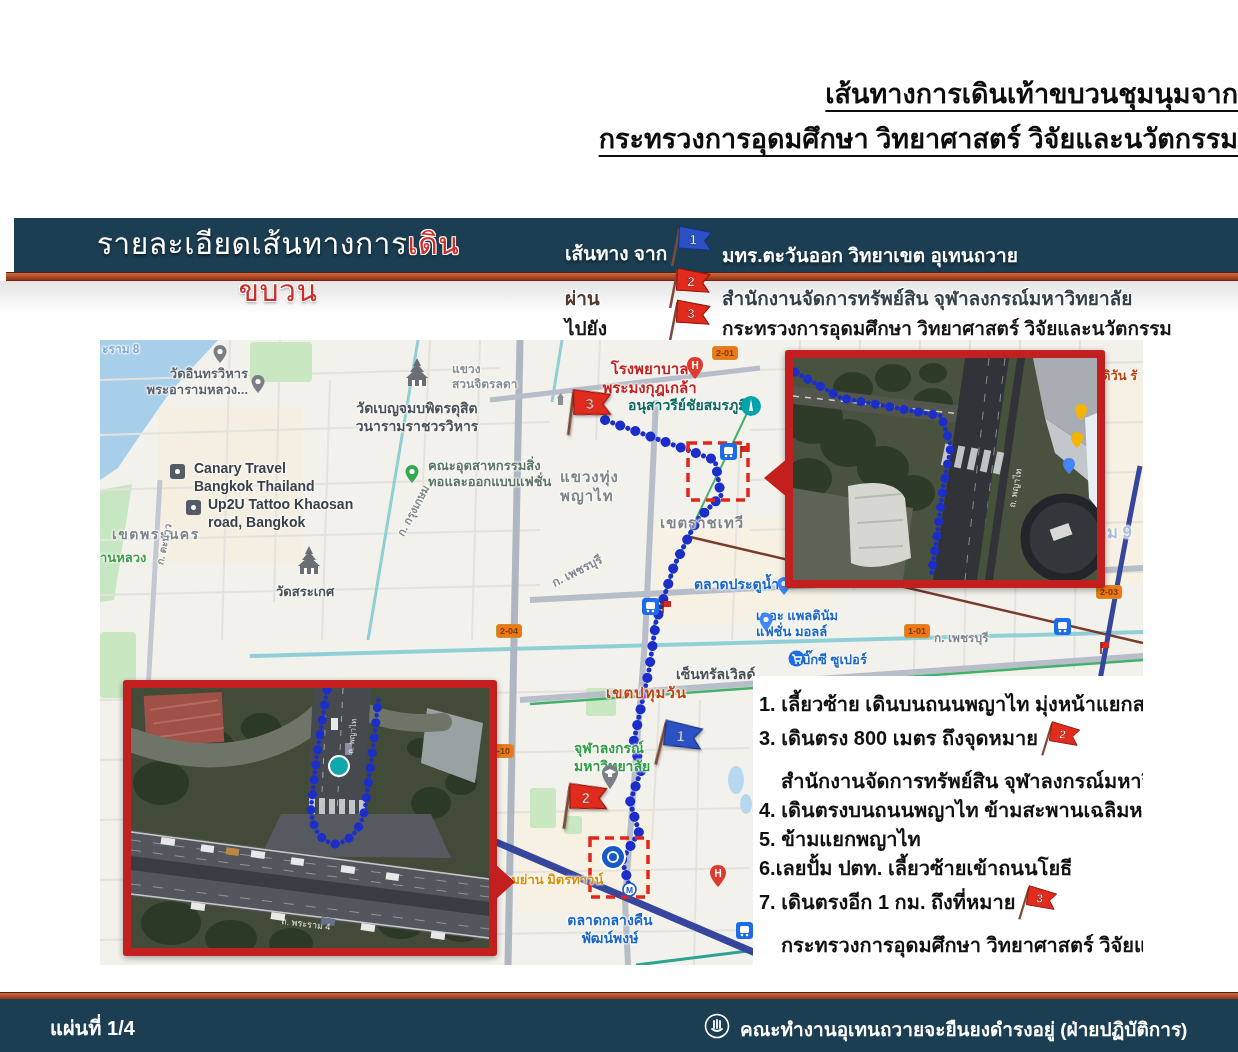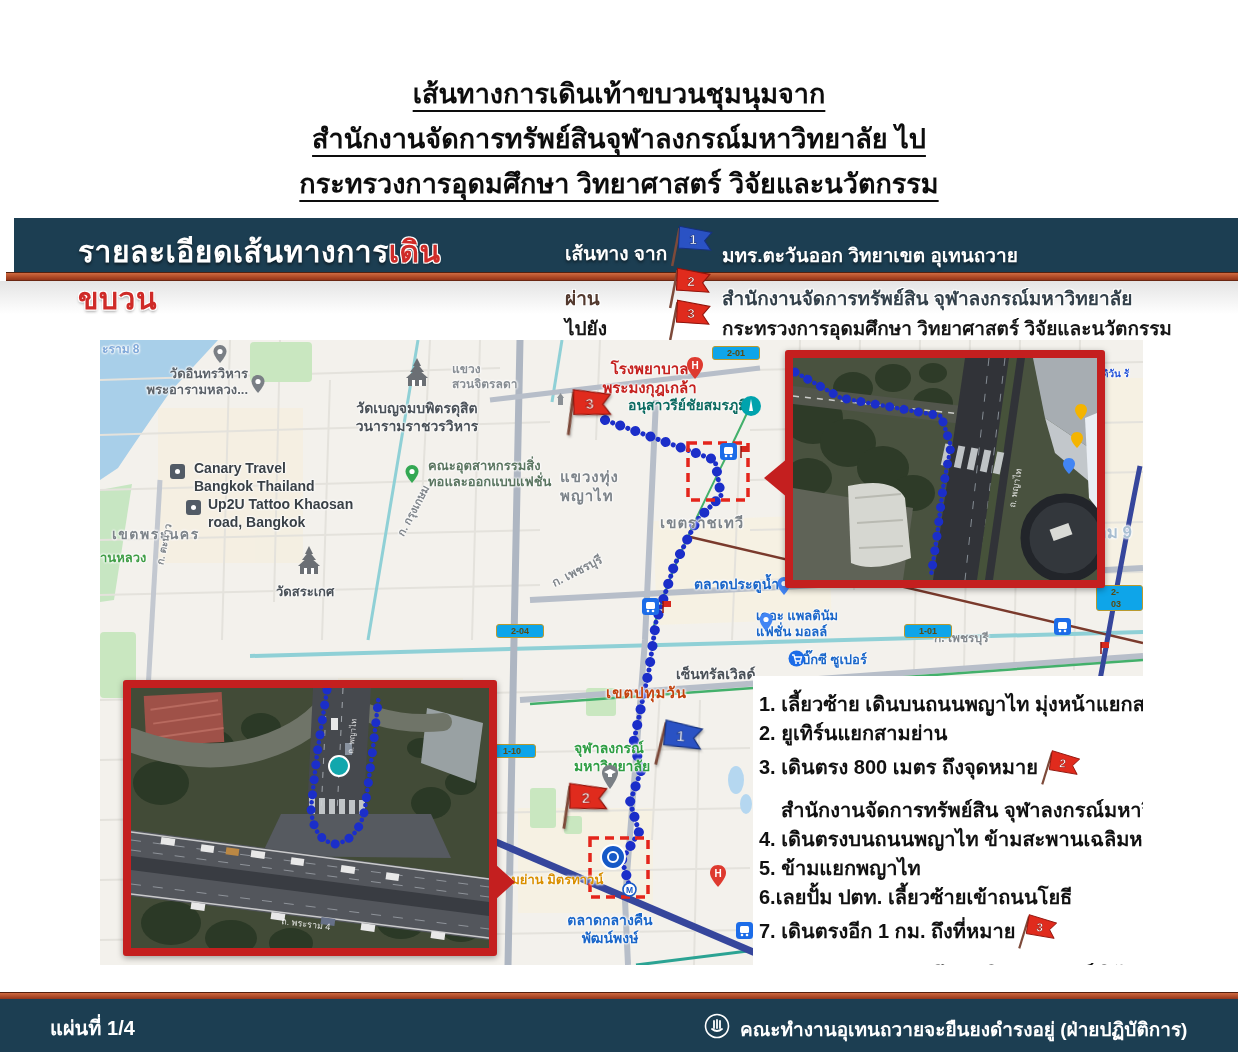--- a/index.html
+++ b/index.html
@@ -1,41 +1,41 @@
 <!DOCTYPE html>
 <html><head>
 <meta charset="utf-8">
 <style>
   html,body{margin:0;padding:0;background:#fff;}
   *{box-sizing:border-box;}
   body{font-family:"Liberation Sans","DejaVu Sans",sans-serif;}
   #page{position:relative;width:1238px;height:1052px;background:#fff;overflow:hidden;}
 
   
-  #title{position:absolute;left:0;top:72px;width:100%;text-align:center;color:#0d0d0d;}
+  #title{position:absolute;left:0;top:72px;width:100%;text-align:right;color:#0d0d0d;}
   #title .tline{font-size:27px;font-weight:bold;line-height:45px;text-decoration:underline;text-underline-offset:7px;text-decoration-thickness:2px;}
 
   
   #navbar{position:absolute;left:14px;top:218px;width:1224px;height:54px;background:#1c3e52;}
   #stripe{position:absolute;left:6px;top:272px;width:1232px;height:9px;background:linear-gradient(180deg,#d06a40 0%,#b04b27 55%,#93351a 100%);border-top:1px solid #53200f;border-bottom:1px solid #6b2712;}
   #subhead{position:absolute;left:0;top:281px;width:1238px;height:60px;background:linear-gradient(180deg,#e4e4e4 0%,#ffffff 55%);}
-  #bar-title{position:absolute;left:78px;top:228px;width:400px;font-size:30px;font-weight:bold;color:#fff;letter-spacing:.5px;
+  #bar-title{position:absolute;left:78px;top:220px;width:400px;text-align:center;font-size:30px;font-weight:normal;color:#fff;letter-spacing:.5px;
     text-shadow:0 2px 3px rgba(0,0,0,.55);}
   #bar-title .red{color:#cf2b28;text-shadow:-1px -1px 0 #fff,1px -1px 0 #fff,-1px 1px 0 #fff,1px 1px 0 #fff,0 2px 3px rgba(0,0,0,.4);}
   .leg-label{position:absolute;font-size:19px;font-weight:bold;}
   .leg-text{position:absolute;font-size:19px;font-weight:bold;white-space:nowrap;}
   .leg-flag{position:absolute;}
   .outline-w{text-shadow:-1px -1px 0 #fff,1px -1px 0 #fff,-1px 1px 0 #fff,1px 1px 0 #fff;}
 
   
   #map{position:absolute;left:100px;top:340px;width:1043px;height:625px;background:#f3f1ec;overflow:hidden;}
   #map-svg{position:absolute;left:0;top:0;}
   .map-label{position:absolute;line-height:1.25;font-weight:600;white-space:nowrap;
     text-shadow:0 0 2px #fff,0 0 2px #fff,0 0 3px #fff,0 0 3px #fff;}
-  .badge{position:absolute;background:#0ea5e9;border:1px solid #b99a2e;border-radius:3px;color:#5b4b12;font-size:9px;font-weight:bold;padding:0 14px;line-height:12px;text-shadow:none;}
+  .badge{position:absolute;background:#f97316;border:1px solid #b99a2e;border-radius:3px;color:#5b4b12;font-size:9px;font-weight:bold;padding:0 3px;line-height:12px;text-shadow:none;}
   .icon{position:absolute;}
   .map-flag{position:absolute;filter:drop-shadow(1px 2px 1px rgba(0,0,0,.25));}
 
   
   .inset{position:absolute;border:8px solid #c41f1f;border-radius:3px;overflow:hidden;background:#3d4634;box-shadow:0 2px 6px rgba(0,0,0,.35);}
   #inset-tr{left:685px;top:10px;width:320px;height:238px;}
   #inset-bl{left:23px;top:340px;width:374px;height:276px;}
   .pointer{position:absolute;}
 
   
@@ -51,21 +51,20 @@
   #f-credit{position:absolute;left:740px;top:1014px;font-size:19px;font-weight:bold;color:#fff;}
   #f-logo{position:absolute;left:704px;top:1013px;}
 </style>
 </head>
 <body>
 
 <div id="page">
 
   <div id="title">
     <div class="tline">เส้นทางการเดินเท้าขบวนชุมนุมจาก</div>
-    <div class="tline">สำนักงานจัดการทรัพย์สินจุฬาลงกรณ์มหาวิทยาลัย ไป</div>
     <div class="tline">กระทรวงการอุดมศึกษา วิทยาศาสตร์ วิจัยและนวัตกรรม</div>
   </div>
 
   <div id="navbar"></div>
   <div id="stripe"></div>
   <div id="subhead"></div>
   <div id="bar-title"><span>รายละเอียดเส้นทางการ</span><span class="red">เดินขบวน</span></div>
 
   <div>
     <div class="leg-label outline-w" style="left:565px;top:238px;color:#fff;text-shadow:0 2px 3px rgba(0,0,0,.5);">เส้นทาง จาก</div>
@@ -198,21 +197,21 @@
         <div class="map-label" style="left: 286px; top: 164px; color: rgb(128, 134, 139); font-size: 11px; transform: rotate(-62deg);">ก. กรุงเกษม</div>
         <div class="map-label" style="left: 44px; top: 198px; color: rgb(128, 134, 139); font-size: 10px; transform: rotate(-78deg);">ก. ตะนาว</div>
         <div class="map-label" style="left: 560px; top: 174px; color: rgb(125, 132, 138); font-size: 15px; letter-spacing: 1px;">เขตราชเทวี</div>
         <div class="map-label" style="left: 450px; top: 224px; color: rgb(128, 134, 139); font-size: 12px; transform: rotate(-27deg);">ก. เพชรบุรี</div>
         <div class="map-label" style="left: 594px; top: 236px; color: rgb(26, 102, 201); font-size: 14px;">ตลาดประตูน้ำ</div>
         <div class="map-label" style="left: 656px; top: 268px; color: rgb(26, 102, 201); font-size: 13px;">เดอะ แพลตินัม<br>แฟชั่น มอลล์</div>
         <div class="map-label" style="left: 702px; top: 312px; color: rgb(26, 102, 201); font-size: 13px;">บิ๊กซี ซูเปอร์</div>
         <div class="map-label" style="left: 834px; top: 291px; color: rgb(128, 134, 139); font-size: 12px;">ก. เพชรบุรี</div>
         <div class="map-label" style="left: 576px; top: 326px; color: rgb(74, 81, 88); font-size: 14px;">เซ็นทรัลเวิลด์</div>
         <div class="map-label" style="left: 506px; top: 344px; color: #c2410c; font-size: 15px; letter-spacing: 1px;">เขตปทุมวัน</div>
-        <div class="map-label" style="left: 1002px; top: 28px; color: #1d4ed8; font-size: 10px;">ดิวัน รั</div>
+        <div class="map-label" style="left: 1002px; top: 28px; color: #c2410c; font-size: 13px;">ดิวัน รั</div>
         <div class="map-label" style="left: 988px; top: 182px; color: rgb(169, 191, 210); font-size: 17px;">ราม 9</div>
         <div class="map-label" style="left: 474px; top: 400px; color: rgb(47, 158, 68); font-size: 14px;">จุฬาลงกรณ์<br>มหาวิทยาลัย</div>
         <div class="map-label" style="left: 396px; top: 532px; color: rgb(217, 143, 0); font-size: 13px;">สามย่าน มิตรทาวน์</div>
         <div class="map-label" style="left: 462px; top: 572px; color: rgb(26, 102, 201); font-size: 14px; width: 96px; white-space: normal; text-align: center;">ตลาดกลางคืน<br>พัฒน์พงษ์</div>
         <div class="badge" style="left: 612px; top: 6px;">2-01</div>
         <div class="badge" style="left: 396px; top: 284px;">2-04</div>
         <div class="badge" style="left: 792px; top: 284px; margin-left: 12px;">1-01</div>
         <div class="badge" style="left: 996px; top: 245px;">2-03</div>
         <div class="badge" style="left: 388px; top: 404px;">1-10</div>
         <div class="icon" style="left: 112px; top: 4px;"><svg width="16" height="20">
@@ -464,21 +463,20 @@
         <text transform="translate(150,236) rotate(7)" fill="#fff" font-size="9" opacity=".85">ถ. พระราม 4</text>
         <text transform="translate(222,66) rotate(-84)" fill="#fff" font-size="8" opacity=".8">ถ. พญาไท</text>
       </svg>
     </div>
     <svg class="pointer" style="left:395px;top:524px;" width="20" height="36">
       <polygon points="0,0 20,18 0,36" fill="#c41f1f"></polygon>
     </svg>
 
     <div id="steps">
         <div class="step-line">1. เลี้ยวซ้าย เดินบนถนนพญาไท มุ่งหน้าแยกสามย่าน</div>
-        <div class="step-line">2. ยูเทิร์นแยกสามย่าน</div>
         <div class="step-line">3. เดินตรง 800 เมตร ถึงจุดหมาย<span class="stepflag"><svg width="40" height="40" viewBox="0 0 44 44" style="overflow:visible">
     <path d="M11 6 L4 42" stroke="#7d4a3a" stroke-width="2.4" fill="none"></path>
     <path d="M11 4 L42 10 L35 18 L41 27 L10 25 Z" fill="#e02b1d" stroke="#8f130b" stroke-width="1"></path>
     <text x="24" y="21" font-size="13" font-weight="bold" fill="#fff" stroke="#8f130b" stroke-width="0.6" text-anchor="middle" font-family="Liberation Sans,sans-serif">2</text>
             </svg></span></div>
         <div class="step-line step-cont">สำนักงานจัดการทรัพย์สิน จุฬาลงกรณ์มหาวิทยาลัย</div>
         <div class="step-line">4. เดินตรงบนถนนพญาไท ข้ามสะพานเฉลิมหล้า56(หัวช้าง)</div>
         <div class="step-line">5. ข้ามแยกพญาไท</div>
         <div class="step-line">6.เลยปั้ม ปตท. เลี้ยวซ้ายเข้าถนนโยธี</div>
         <div class="step-line">7. เดินตรงอีก 1 กม. ถึงที่หมาย<span class="stepflag"><svg width="40" height="40" viewBox="0 0 44 44" style="overflow:visible">

